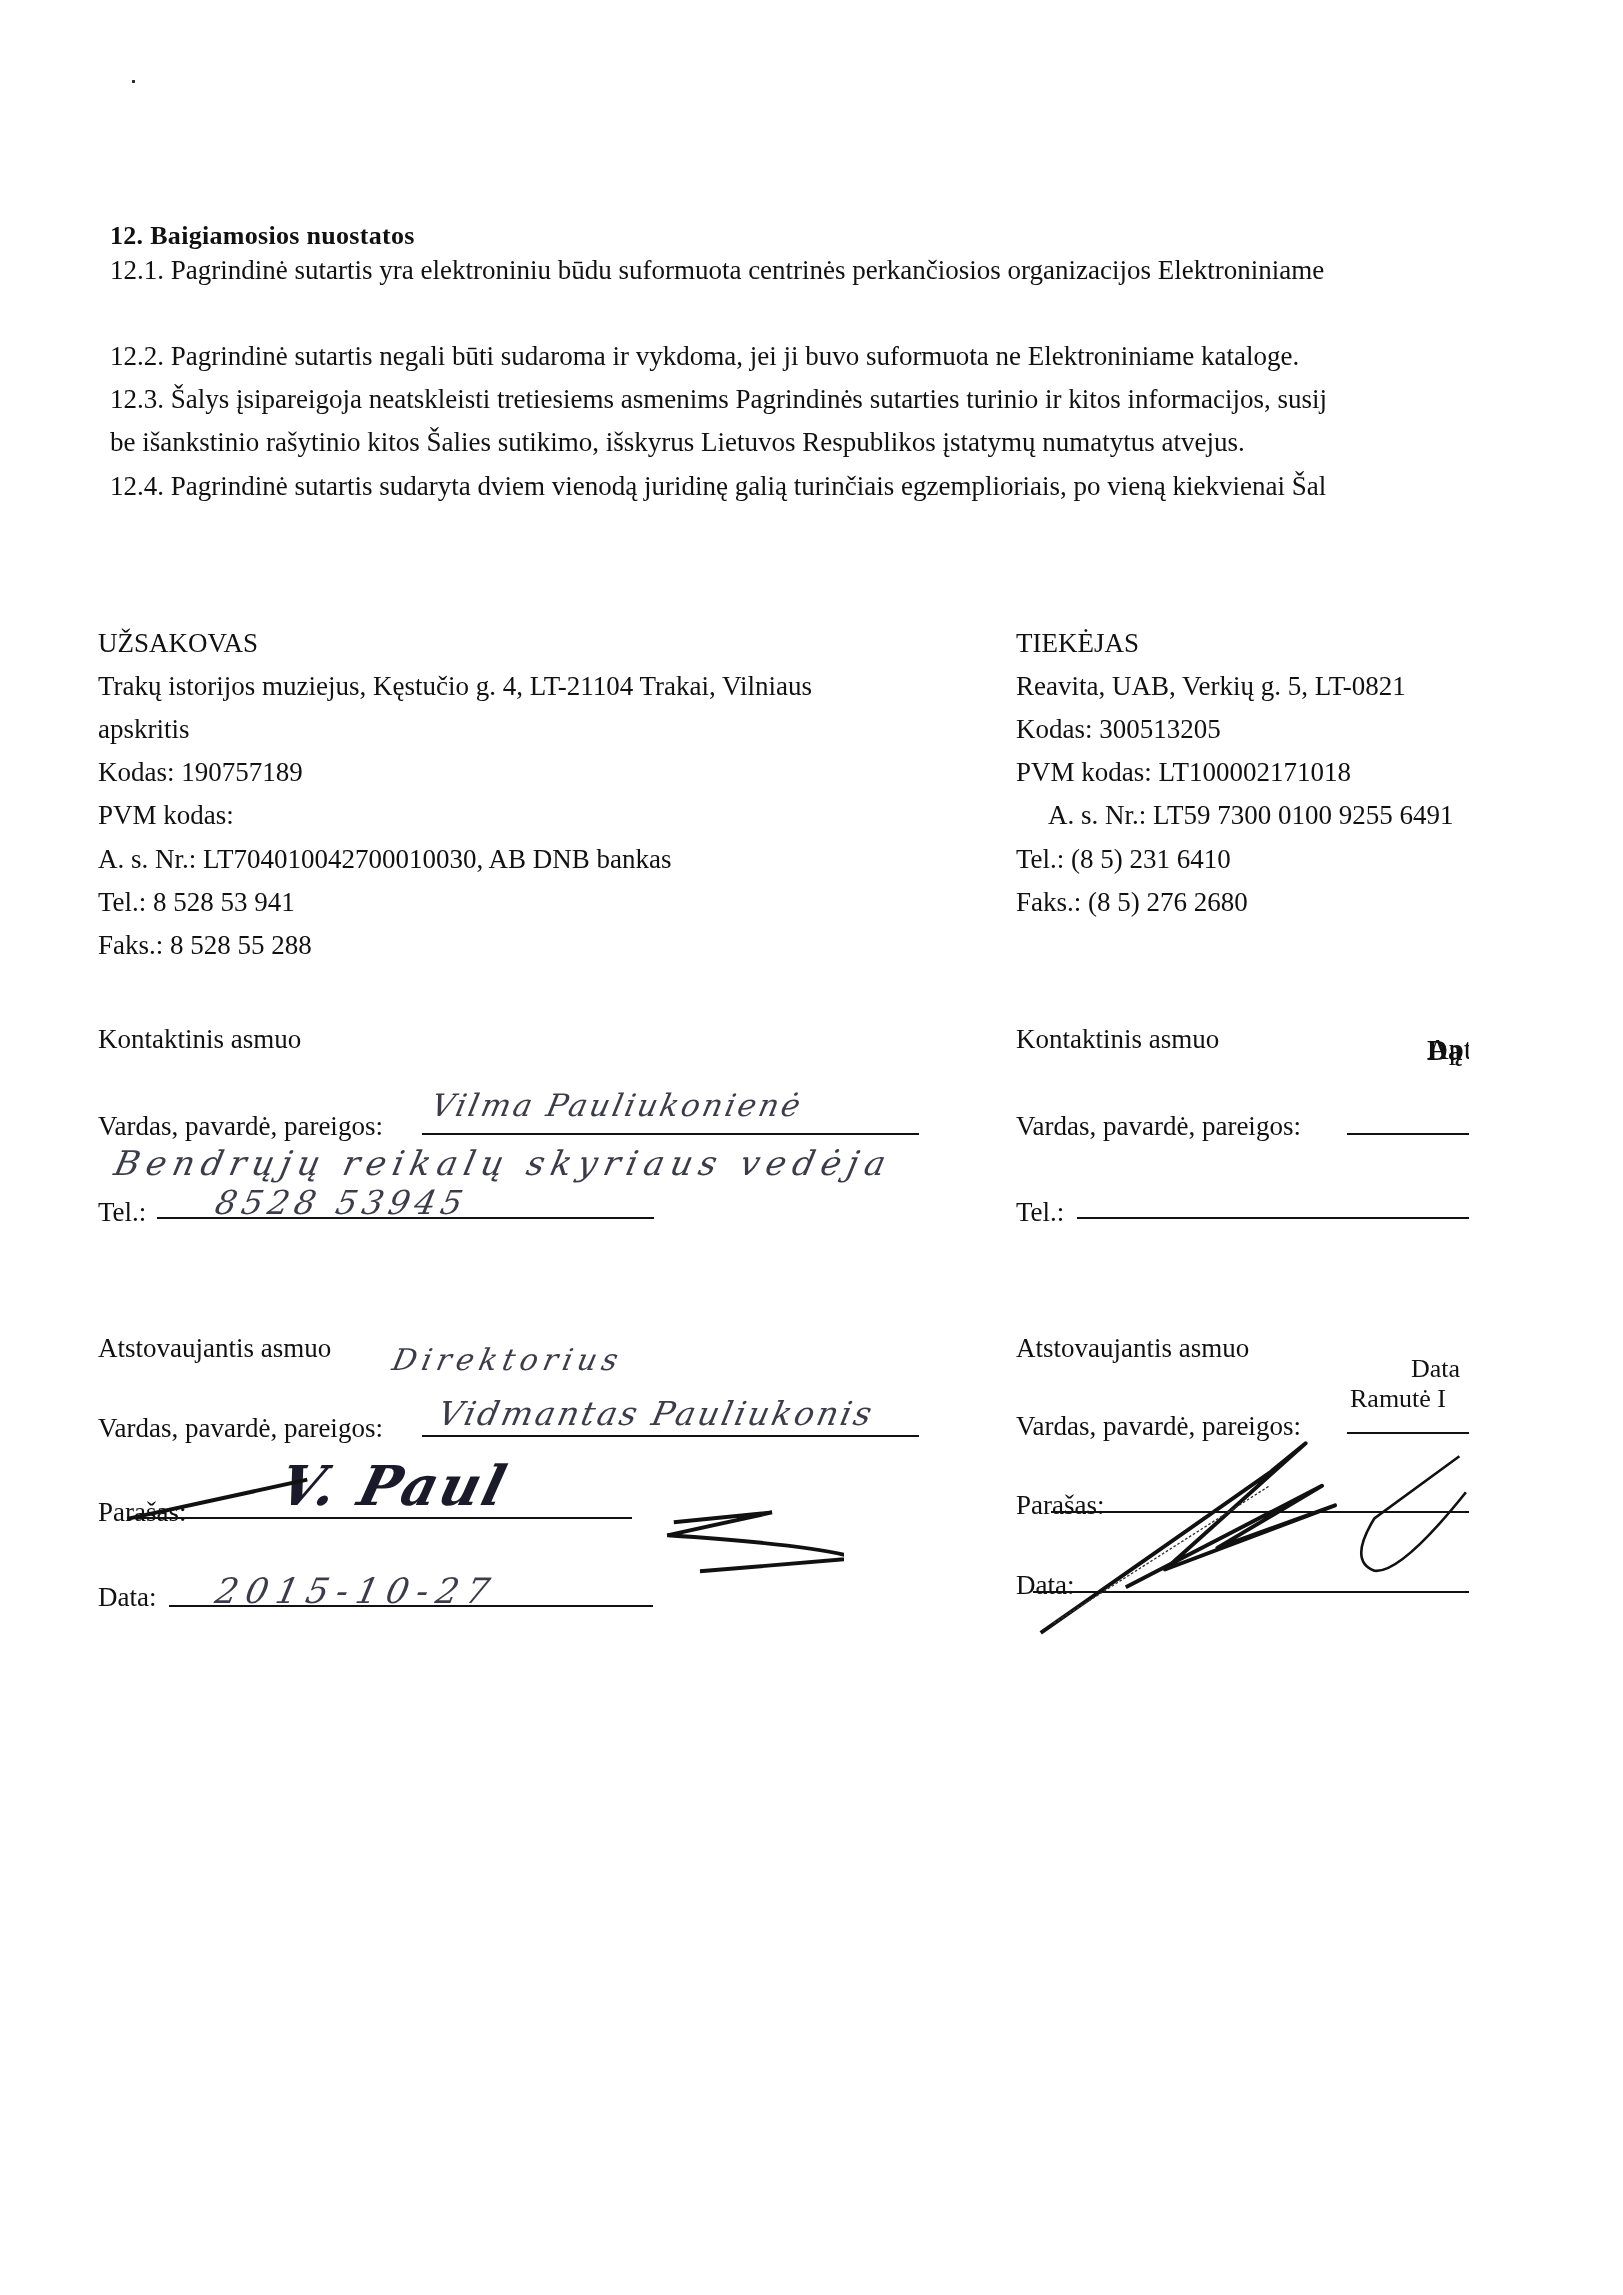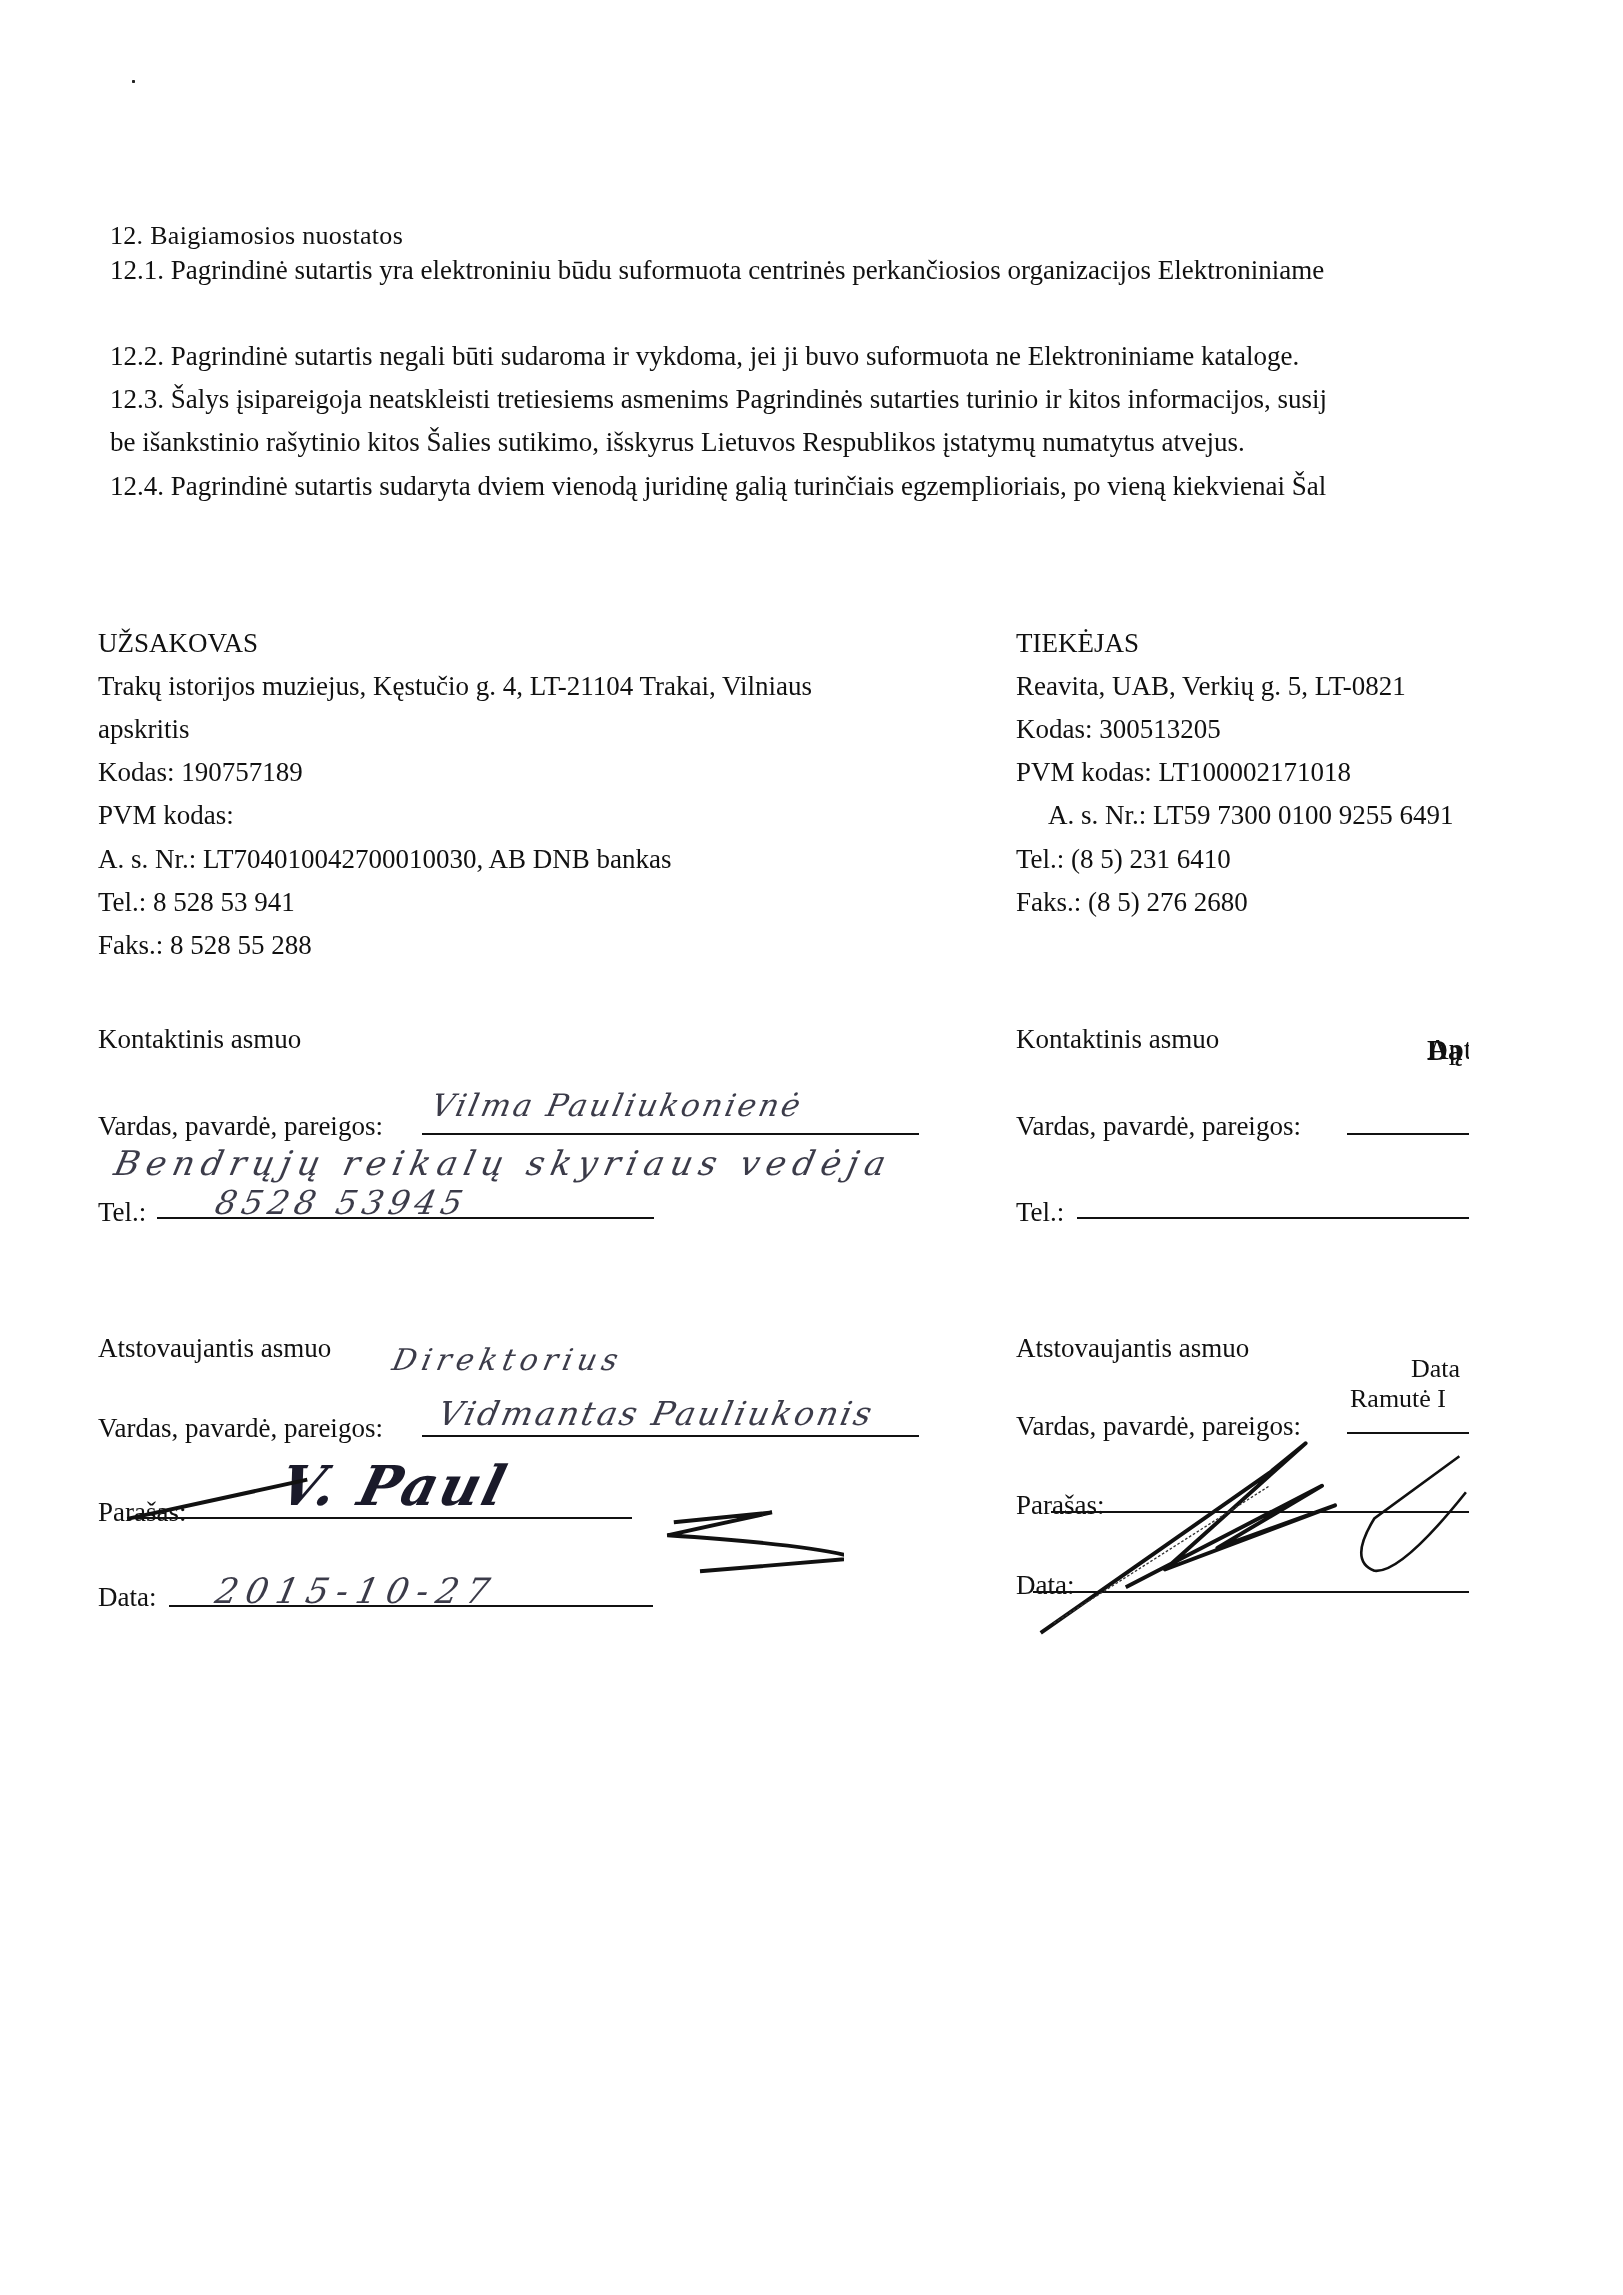--- a/index.html
+++ b/index.html
@@ -4,21 +4,21 @@
 <style>
   html, body { margin: 0; padding: 0; background: #ffffff; }
   body {
     width: 1623px; height: 2295px; position: relative; overflow: hidden;
     font-family: "Liberation Serif", "DejaVu Serif", serif;
     color: #111111;
   }
   .page-clip { position: absolute; left: 0; top: 0; width: 1469px; height: 2295px; overflow: hidden; }
   .abs { position: absolute; white-space: nowrap; }
   .txt { font-size: 27px; line-height: 1; }
-  .heading { font-weight: normal; font-size: 26px; letter-spacing: 0.3px; }
+  .heading { font-weight: bold; font-size: 26px; letter-spacing: 0.3px; }
   .rule { position: absolute; height: 2px; background: #111; }
   .hand {
     position: absolute; white-space: nowrap;
     font-family: "DejaVu Serif", "Liberation Serif", serif;
     font-style: italic; color: #1a1a2a; letter-spacing: 2.6px;
   }
   .hand-thin { font-size: 31px; font-weight: normal; transform: skewX(-12deg); opacity: 0.85; }
   .hand-bold { font-size: 55px; font-weight: bold; transform: skewX(-14deg); }
   .stamp-text { font-family: "Liberation Serif", serif; color: #111; }
   .dot { position: absolute; width: 2.6px; height: 2.6px; background: #222; border-radius: 0.7px; }

